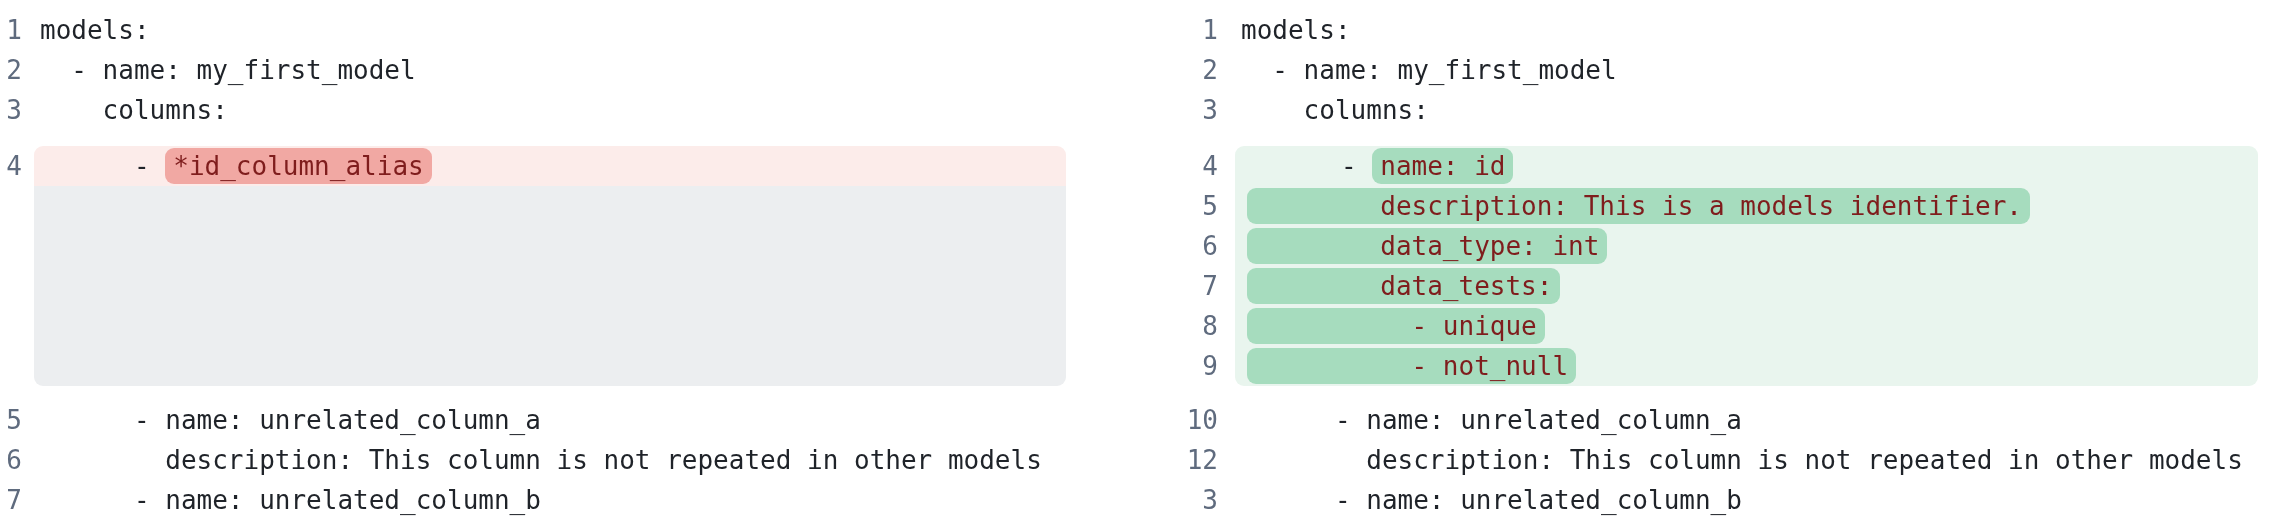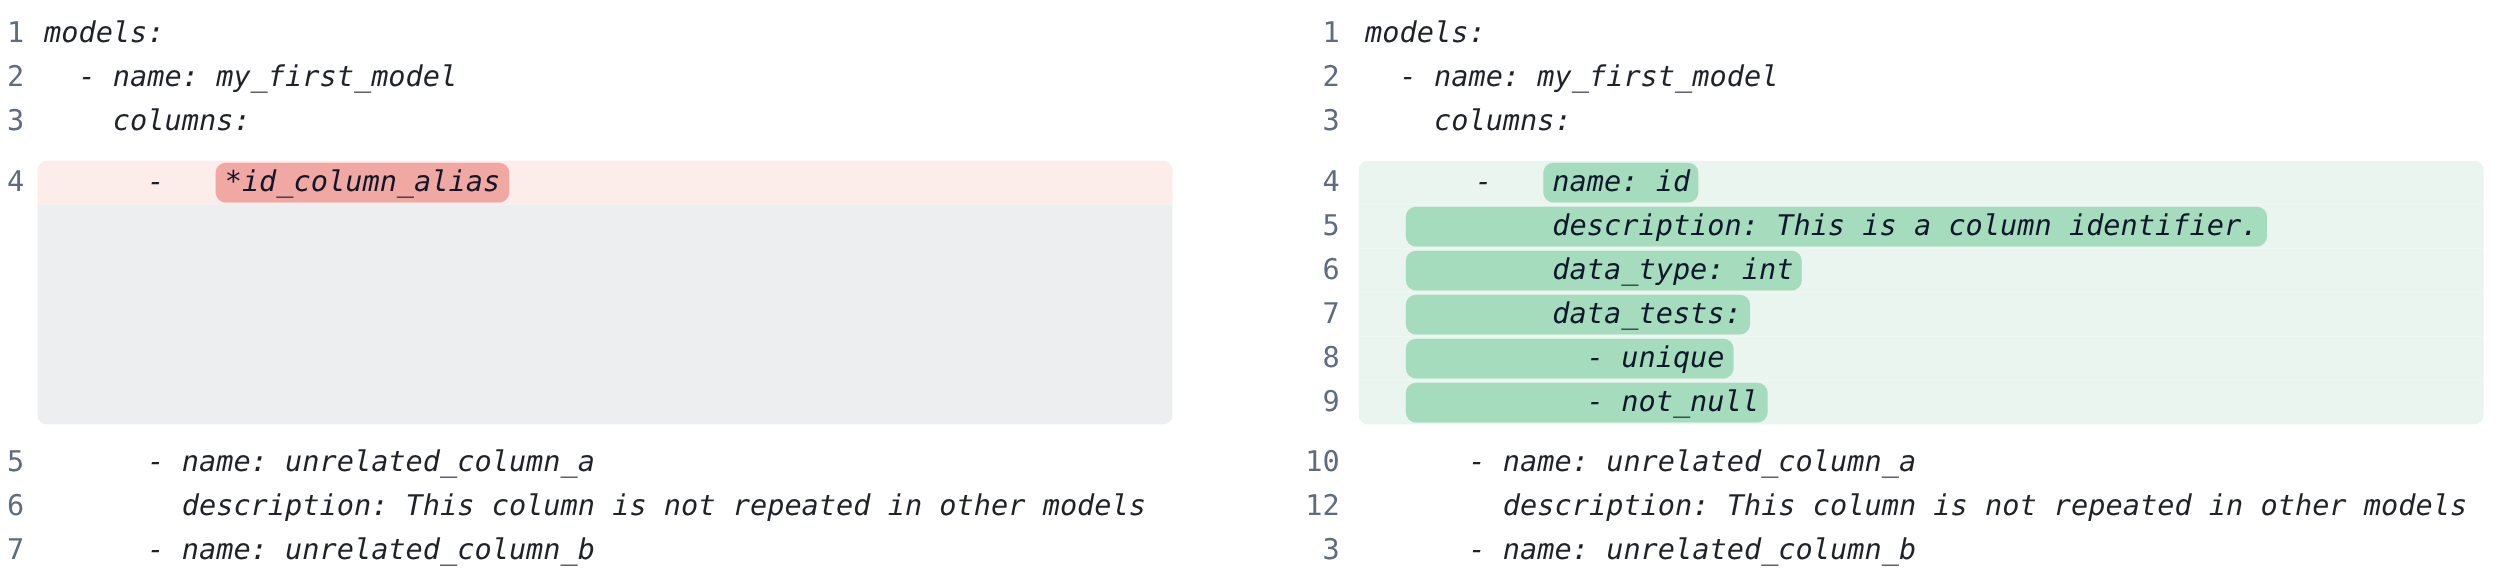--- a/index.html
+++ b/index.html
@@ -40,39 +40,37 @@
   }
   .gutter-spacer-hunk-top { height: 16px; }
   .gutter-spacer-hunk-bottom { height: 14px; }
 
   .code-line {
     height: 40px; line-height: 40px;
     font-size: 26px;
     color: #1f2329;
     white-space: pre;
     padding-left: 6px;
-    font-style: italic;
   }
   .hunk {
     border-radius: 9px;
     overflow: hidden;
     margin-top: 16px;
     margin-bottom: 14px;
   }
   .line-removed { background: #fcecea; }
   .line-added   { background: #e9f5ee; padding-left: 12px; }
   .filler {
     height: 200px;
     background: #eceef0;
   }
   mark {
-    color: #0f172a;
+    color: #7f1d1d;
     padding: 3px 8px;
     border-radius: 9px;
-    margin-left: 31px;
   }
   .line-removed mark { background: #f1a8a3; }
   .line-added   mark { background: #a6dcbe; }
 </style>
 </head>
 <body>
 
 <div class="diff-view">
   <div class="pane pane-old">
     <div class="pane-inner">
@@ -119,21 +117,21 @@
           <div class="gutter-cell">10</div>
           <div class="gutter-cell">12</div>
           <div class="gutter-cell">3</div>
         </div>
       <div class="code-col">
           <div class="code-line">models:</div>
           <div class="code-line">  - name: my_first_model</div>
           <div class="code-line">    columns:</div>
           <div class="hunk">
             <div class="code-line line-added">      - <mark>name: id</mark></div>
-            <div class="code-line line-added"><mark>        description: This is a column identifier.</mark></div>
+            <div class="code-line line-added"><mark>        description: This is a models identifier.</mark></div>
             <div class="code-line line-added"><mark>        data_type: int</mark></div>
             <div class="code-line line-added"><mark>        data_tests:</mark></div>
             <div class="code-line line-added"><mark>          - unique</mark></div>
             <div class="code-line line-added"><mark>          - not_null</mark></div>
           </div>
           <div class="code-line">      - name: unrelated_column_a</div>
           <div class="code-line">        description: This column is not repeated in other models</div>
           <div class="code-line">      - name: unrelated_column_b</div>
         </div>
     </div>

